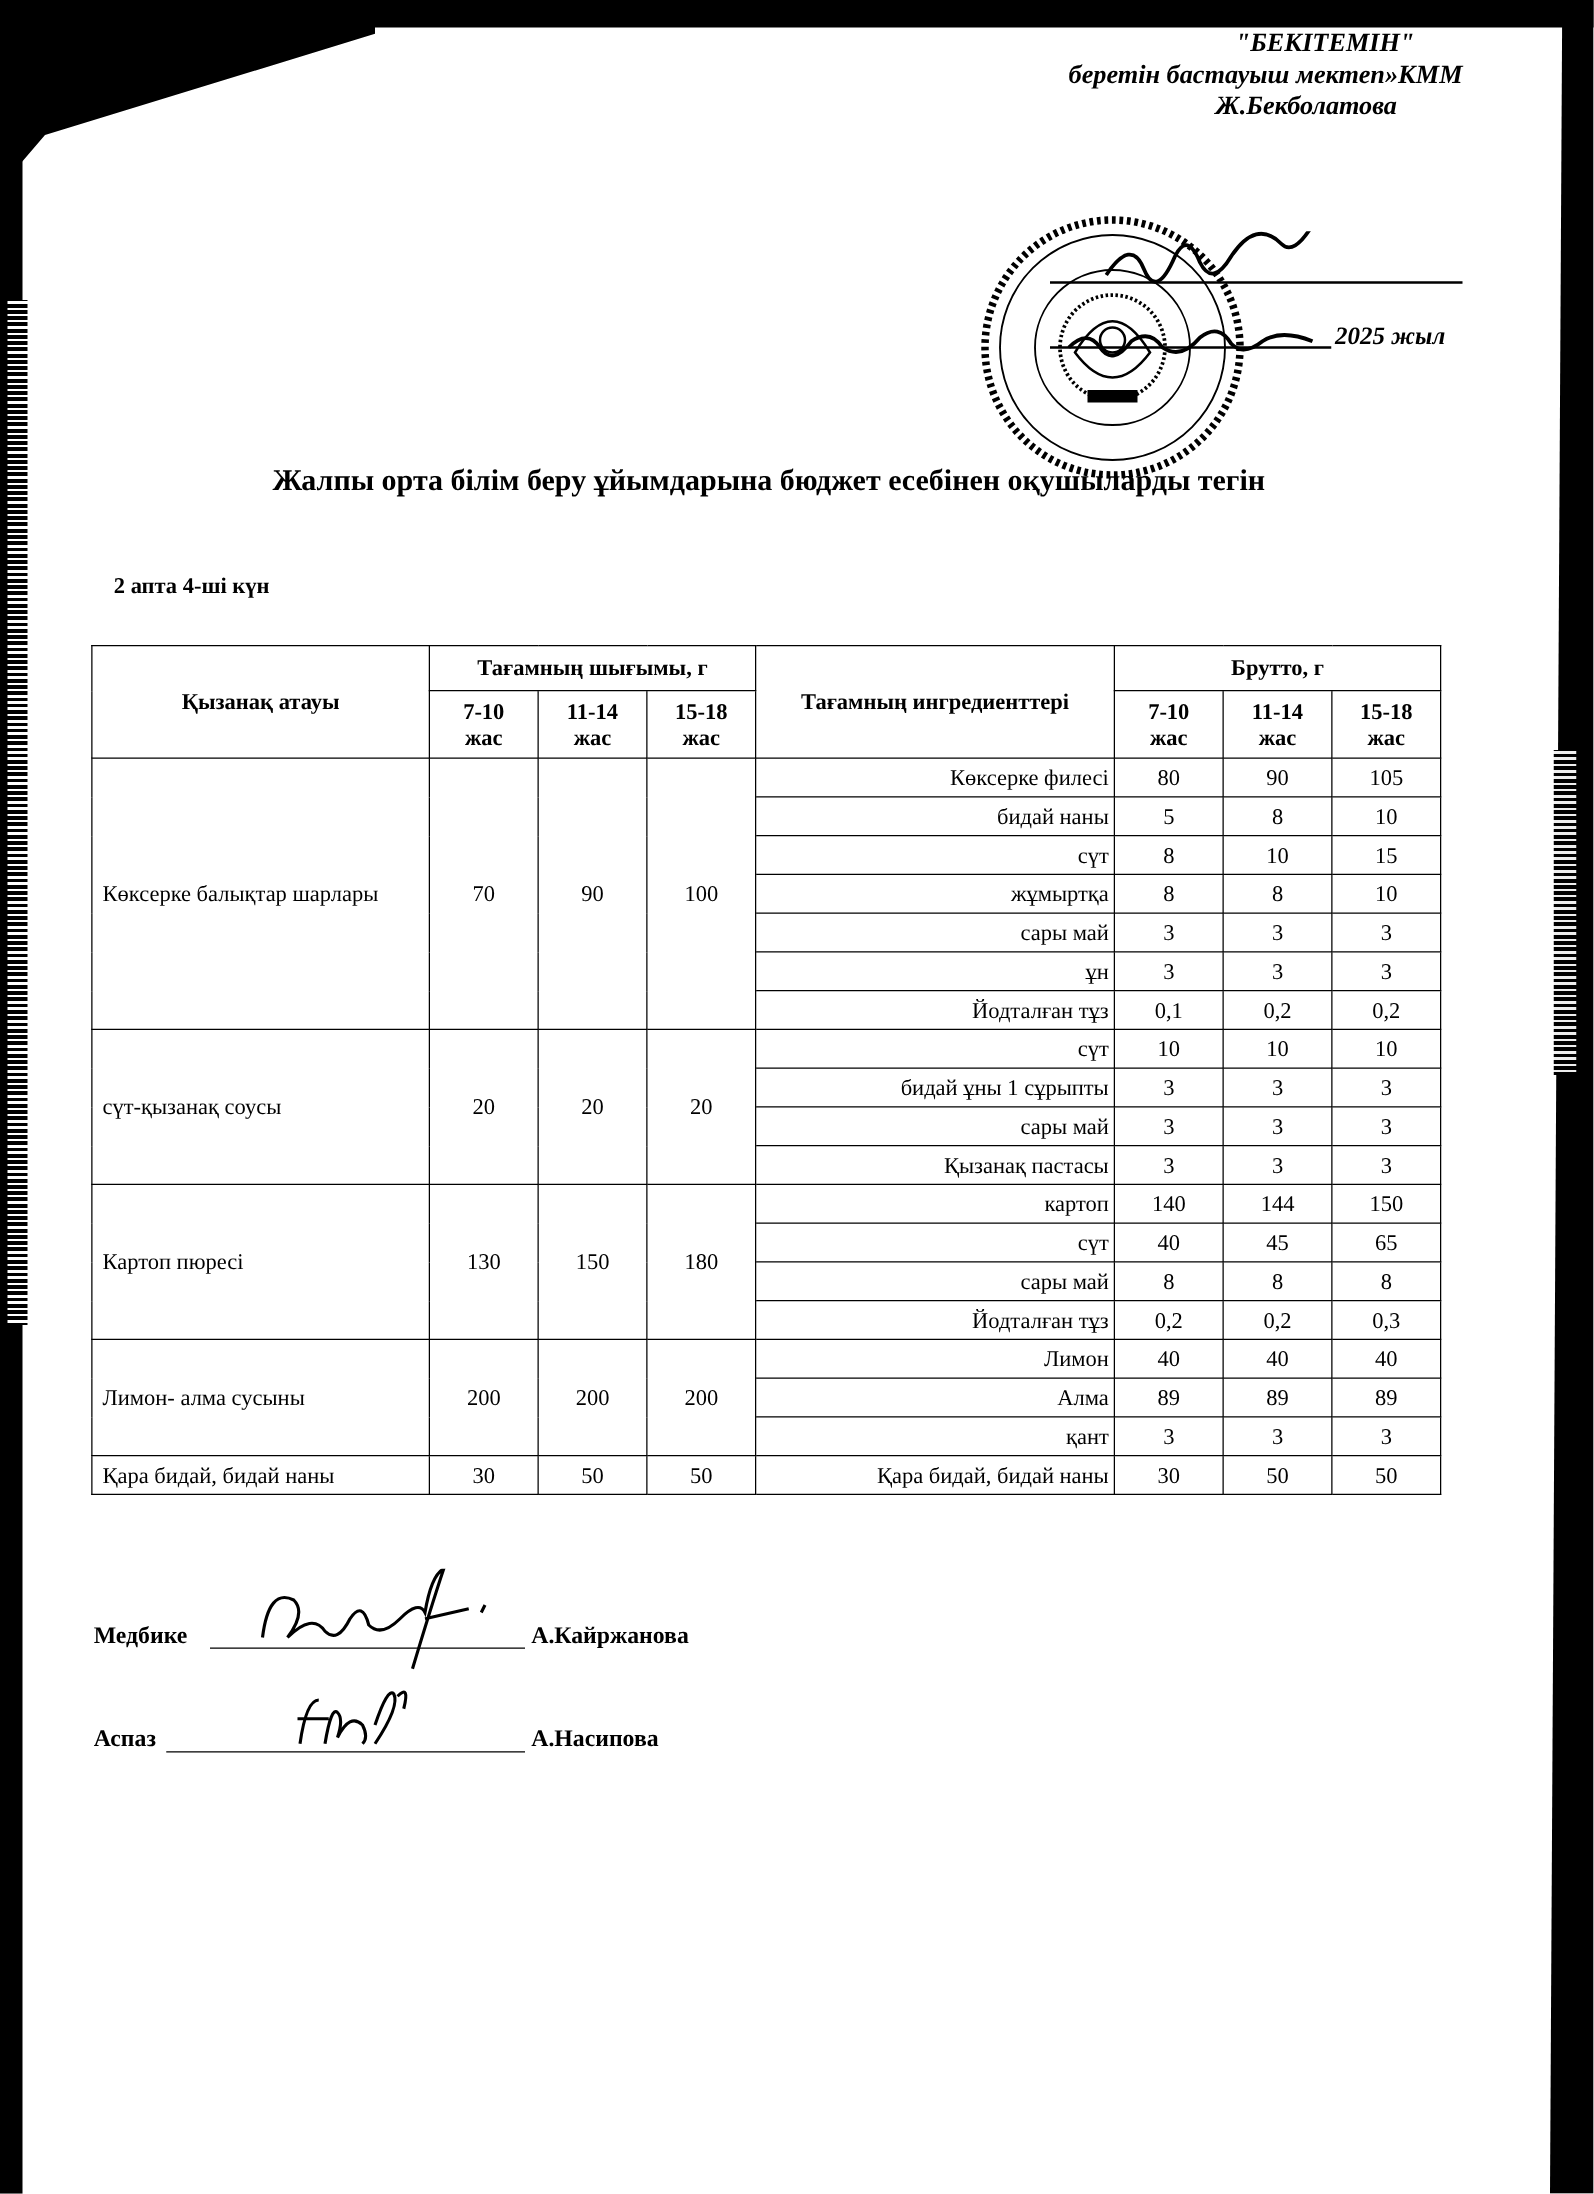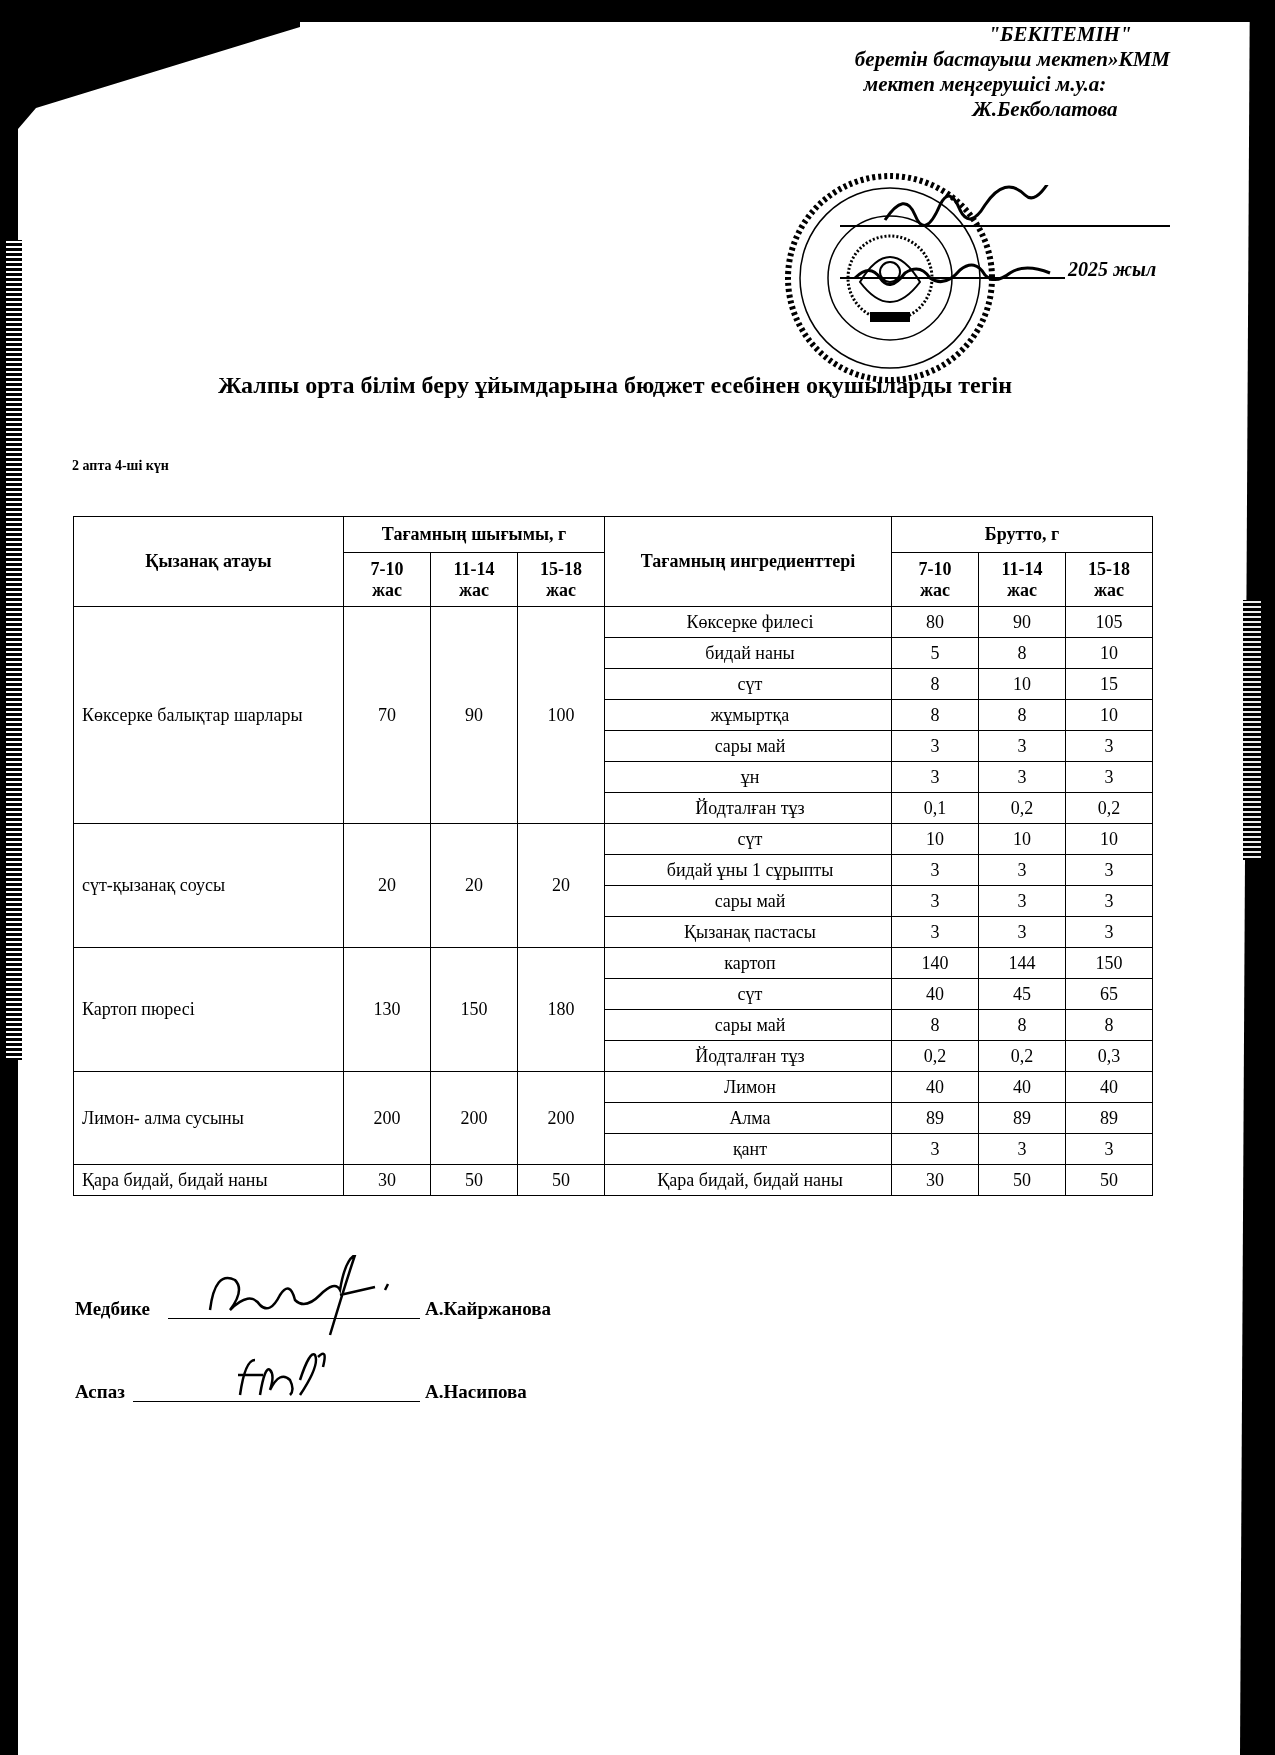--- a/index.html
+++ b/index.html
@@ -52,41 +52,41 @@
   }
   .scrawl { position:absolute; }
 
   
   .doc-title {
     position:absolute; left:150px; top:370px; width:930px;
     font-weight:bold; font-size:24px; line-height:30px; text-align:center;
     font-family:"Liberation Serif", serif;
   }
   .day-label {
-    position:absolute; left:72px; top:458px;
-    font-weight:bold; font-size:14px;
+    position:absolute; left:91px; top:458px;
+    font-weight:bold; font-size:18px;
   }
 
   
   table.menu {
     position:absolute; left:73px; top:516px;
     border-collapse:collapse;
     font-size:18px;
   }
   table.menu td, table.menu th {
     border:1.5px solid #000; padding:0 4px; vertical-align:middle;
   }
   table.menu th { font-weight:bold; font-size:18px; line-height:21px; }
   .h-name { width:261px; }
   .h-age { width:78px; }
   .h-ing { width:278px;margin-top:15px; }
   .row-ing td { height:30px; }
   .dish-name { text-align:left; padding-left:8px !important; }
   .num { text-align:center; }
-  .ing { text-align:center; padding-left:8px !important; }
+  .ing { text-align:right; padding-left:8px !important; }
   .age-top { display:block; }
 
   
   .sig {
     position:absolute; font-weight:bold; font-size:19px;
   }
   .sig-line { position:absolute; border-top:1.5px solid #000; }
 </style>
 </head>
 <body>
@@ -94,21 +94,20 @@
 <div class="scan-band-top"></div>
 <div class="scan-wedge"></div>
 <div class="scan-left"></div>
 <div class="scan-left-noise"></div>
 <div class="scan-right"></div>
 <div class="scan-right-noise"></div>
 
 <div class="approve">
   <div class="t1">"БЕКІТЕМІН"</div>
   <div class="t3">беретін бастауыш мектеп»КММ</div>
-  <div class="t4">мектеп меңгерушісі м.у.а:</div>
   <div class="t5">Ж.Бекболатова</div>
 </div>
 
 <svg class="stamp" viewBox="0 0 230 212">
   <circle cx="115" cy="106" r="102" fill="none" stroke="#000" stroke-width="6" stroke-dasharray="3 3"></circle>
   <circle cx="115" cy="106" r="90" fill="none" stroke="#000" stroke-width="1.5"></circle>
   <circle cx="115" cy="106" r="62" fill="none" stroke="#000" stroke-width="1.5"></circle>
   <circle cx="115" cy="106" r="42" fill="none" stroke="#000" stroke-width="3" stroke-dasharray="2 2"></circle>
   <path d="M85 110 q30 -50 60 0 q-30 40 -60 0z" fill="none" stroke="#000" stroke-width="2"></path>
   <path d="M95 140 h40 v10 h-40z" fill="#000"></path>

